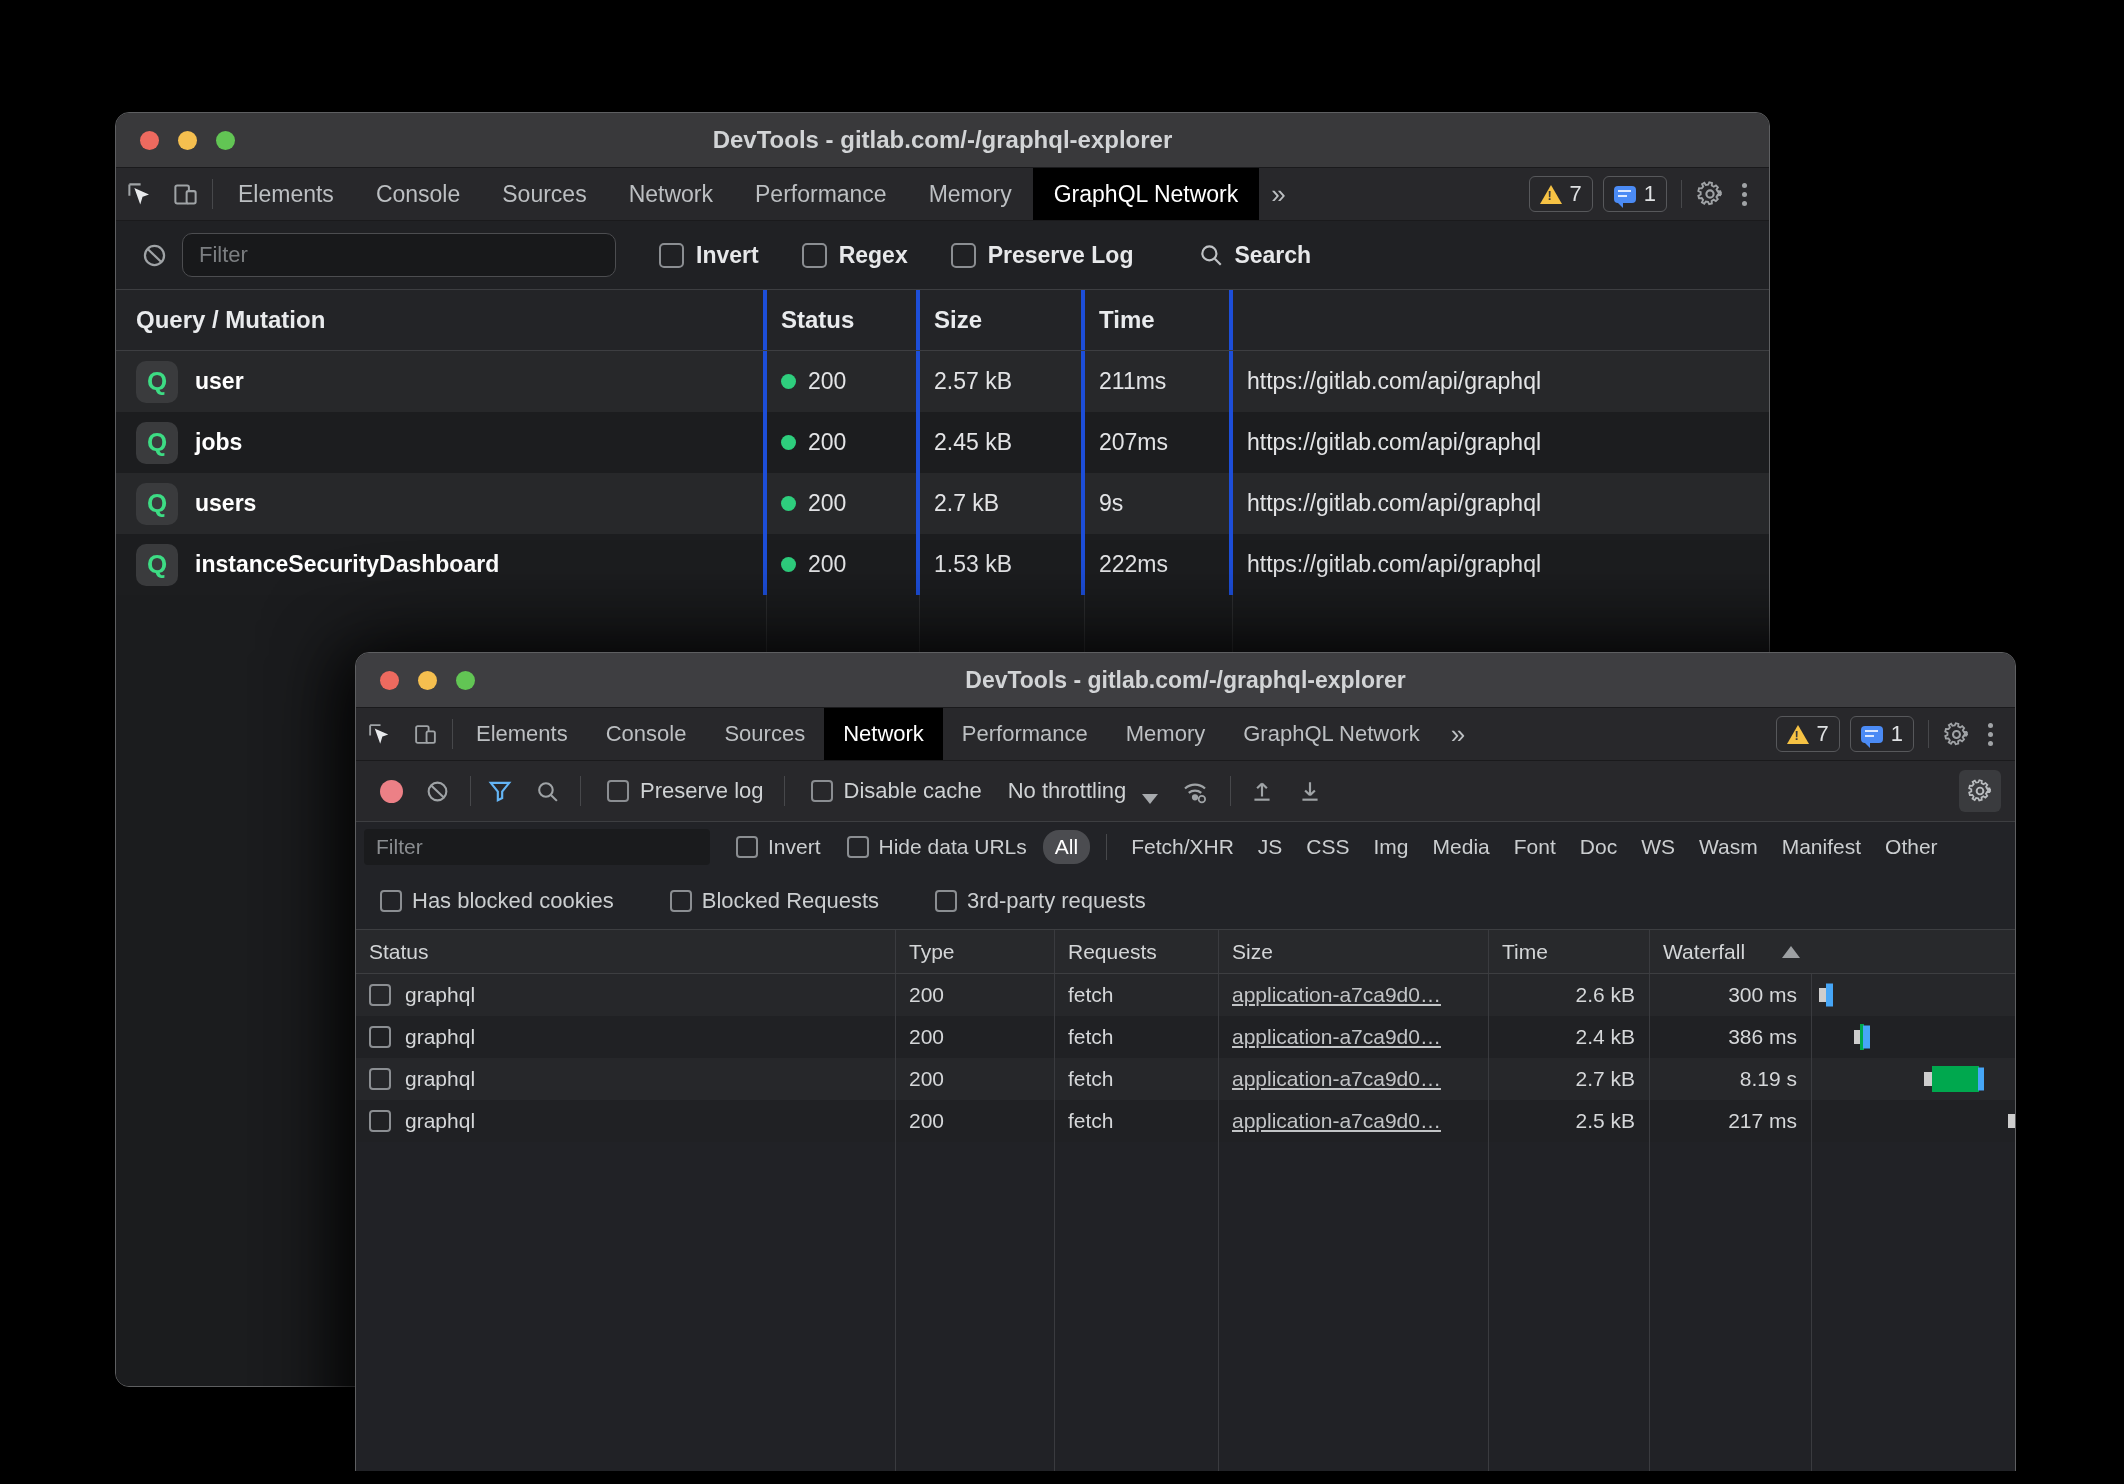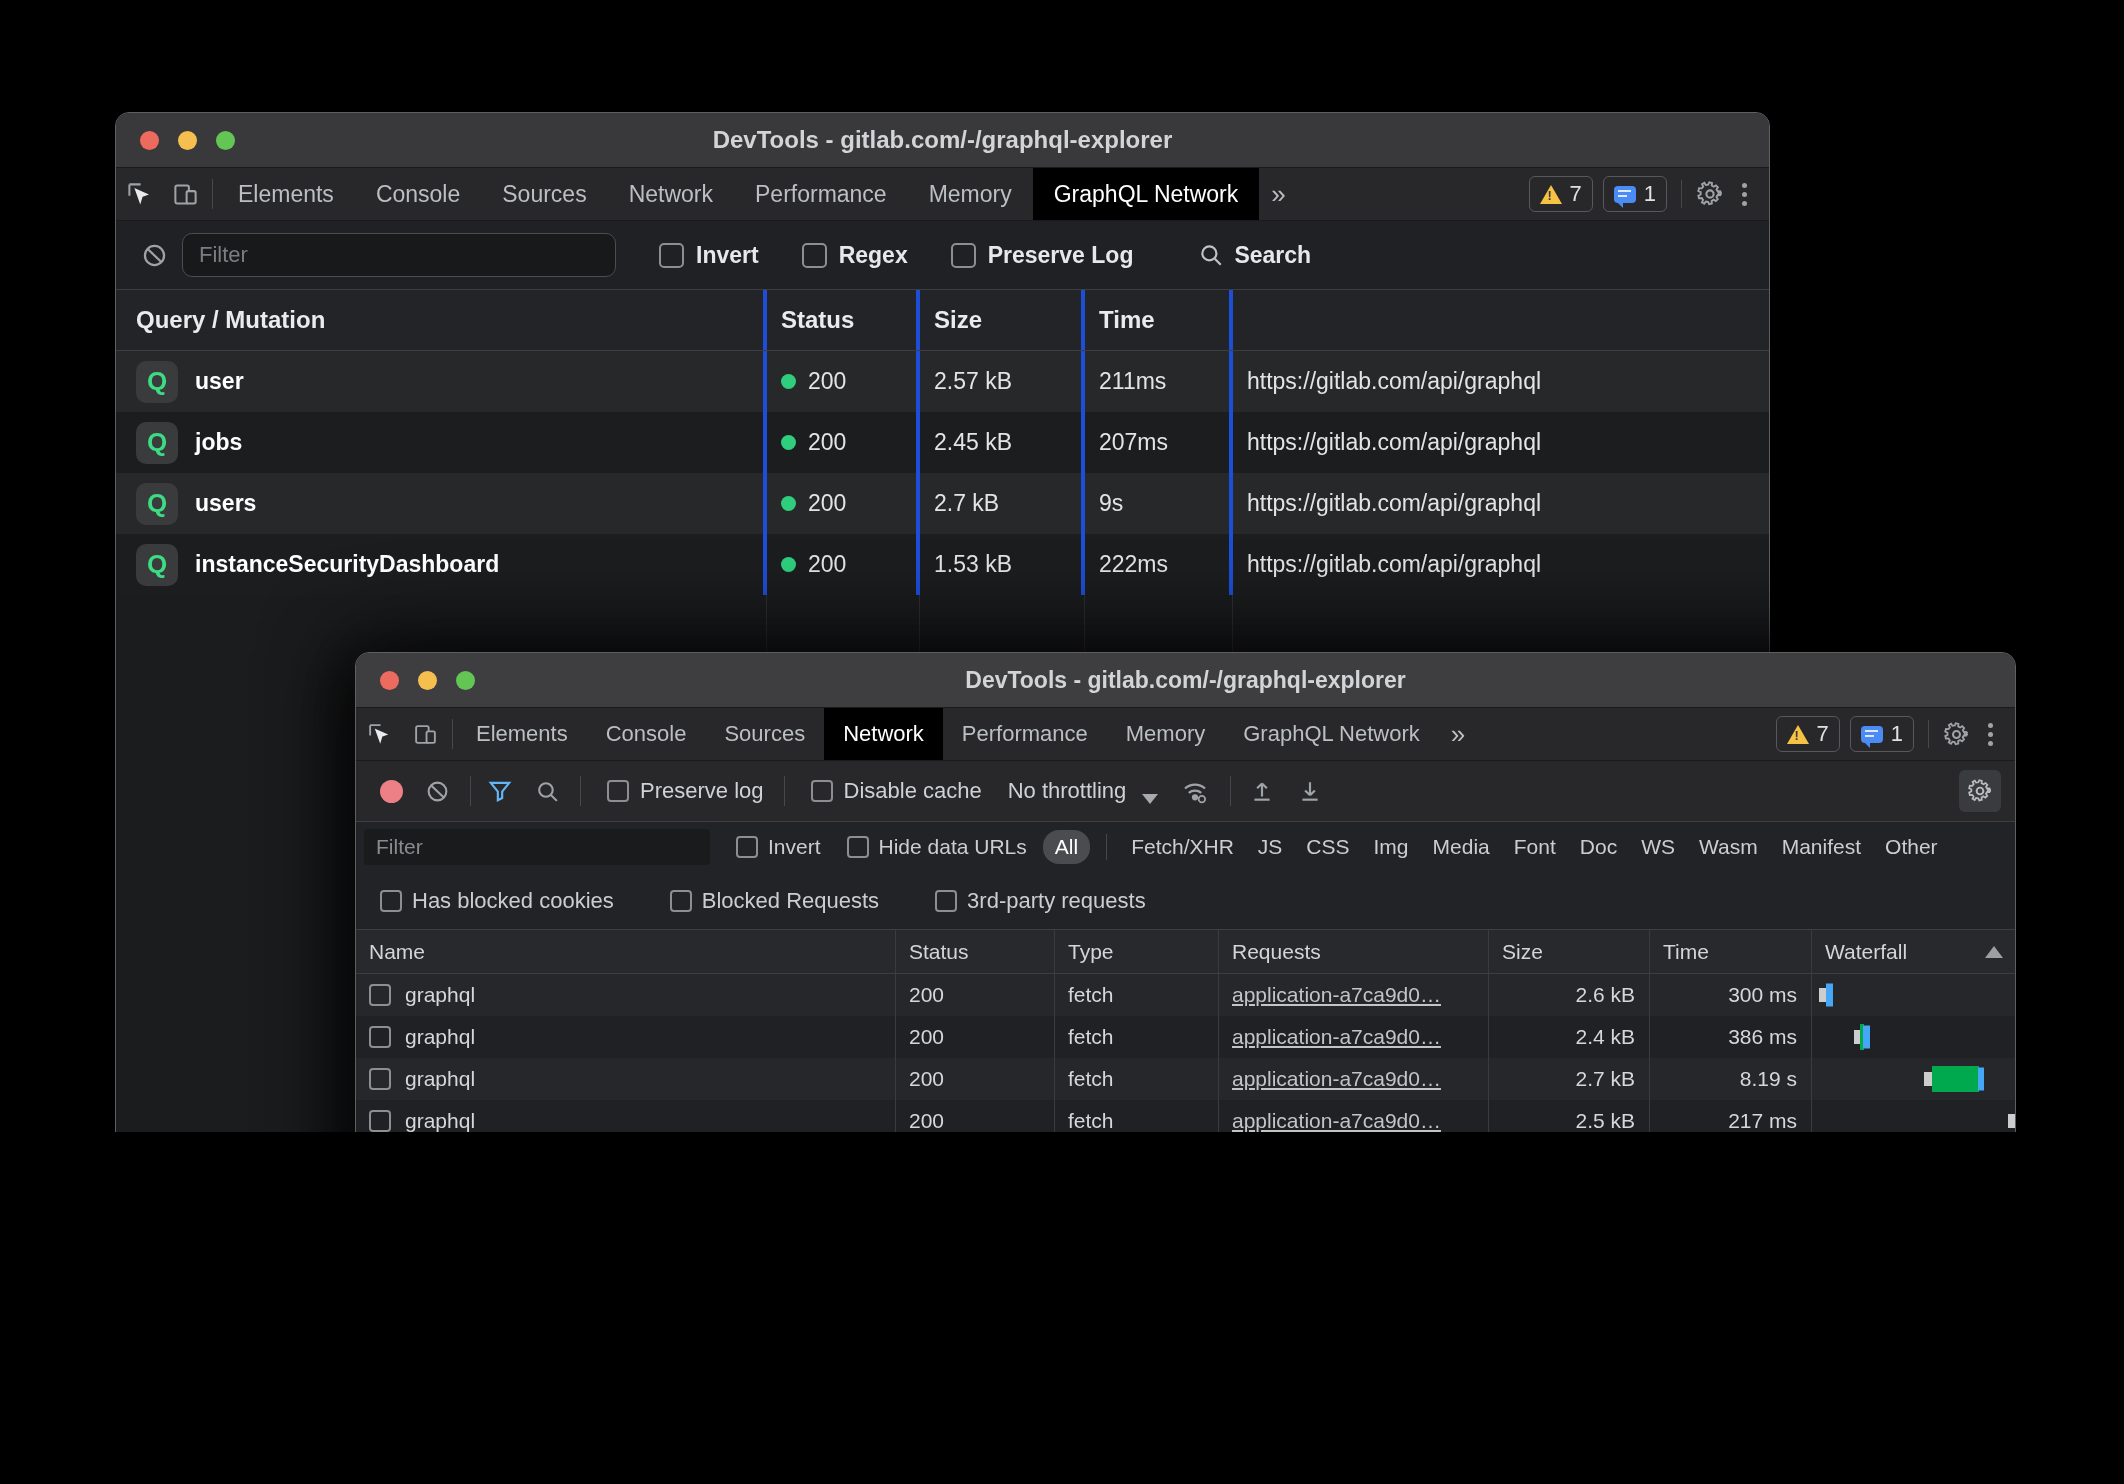--- a/index.html
+++ b/index.html
@@ -1,16 +1,16 @@
 <!DOCTYPE html>
 <html><head>
 <meta charset="utf-8">
 <style>
   html,body{margin:0;padding:0;background:#000;}
-  .stage{position:relative;width:2124px;height:1132px;background:#000;overflow:hidden;
+  .stage{position:relative;width:2124px;height:1471px;background:#000;overflow:hidden;
          font-family:"Liberation Sans", sans-serif;border-radius:15px; -webkit-font-smoothing:antialiased;}
   .window{position:absolute;border:1px solid #5e5f61;background:#1e1f21;}
   
   .win-back{left:115px;top:112px;width:1653px;height:1273px;border-radius:14px;
             box-shadow:0 18px 60px rgba(0,0,0,.55);overflow:hidden;}
   
   .win-front{left:355px;top:652px;width:1659px;height:832px;border-radius:14px 14px 0 0;
              box-shadow:0 -4px 90px rgba(0,0,0,.8), -20px 0 60px rgba(0,0,0,.6);overflow:hidden;background:#222327;}
   
   .titlebar{position:relative;height:54px;display:flex;align-items:center;justify-content:center;
@@ -445,21 +445,20 @@
         <span>Blocked Requests</span>
       </span>
       <span class="nf-cb">
         <span class="cb small"></span>
         <span>3rd-party requests</span>
       </span>
     </div>
 
     <div class="front-grid">
       <div class="dg-header">
-        <div class="cell sep">Name</div>
         <div class="cell sep">Status</div>
         <div class="cell sep">Type</div>
         <div class="cell sep">Requests</div>
         <div class="cell sep">Size</div>
         <div class="cell sep">Time</div>
         <div class="cell wf-head">
           <span>Waterfall</span>
           <span class="sort-up"></span>
         </div>
       </div>

